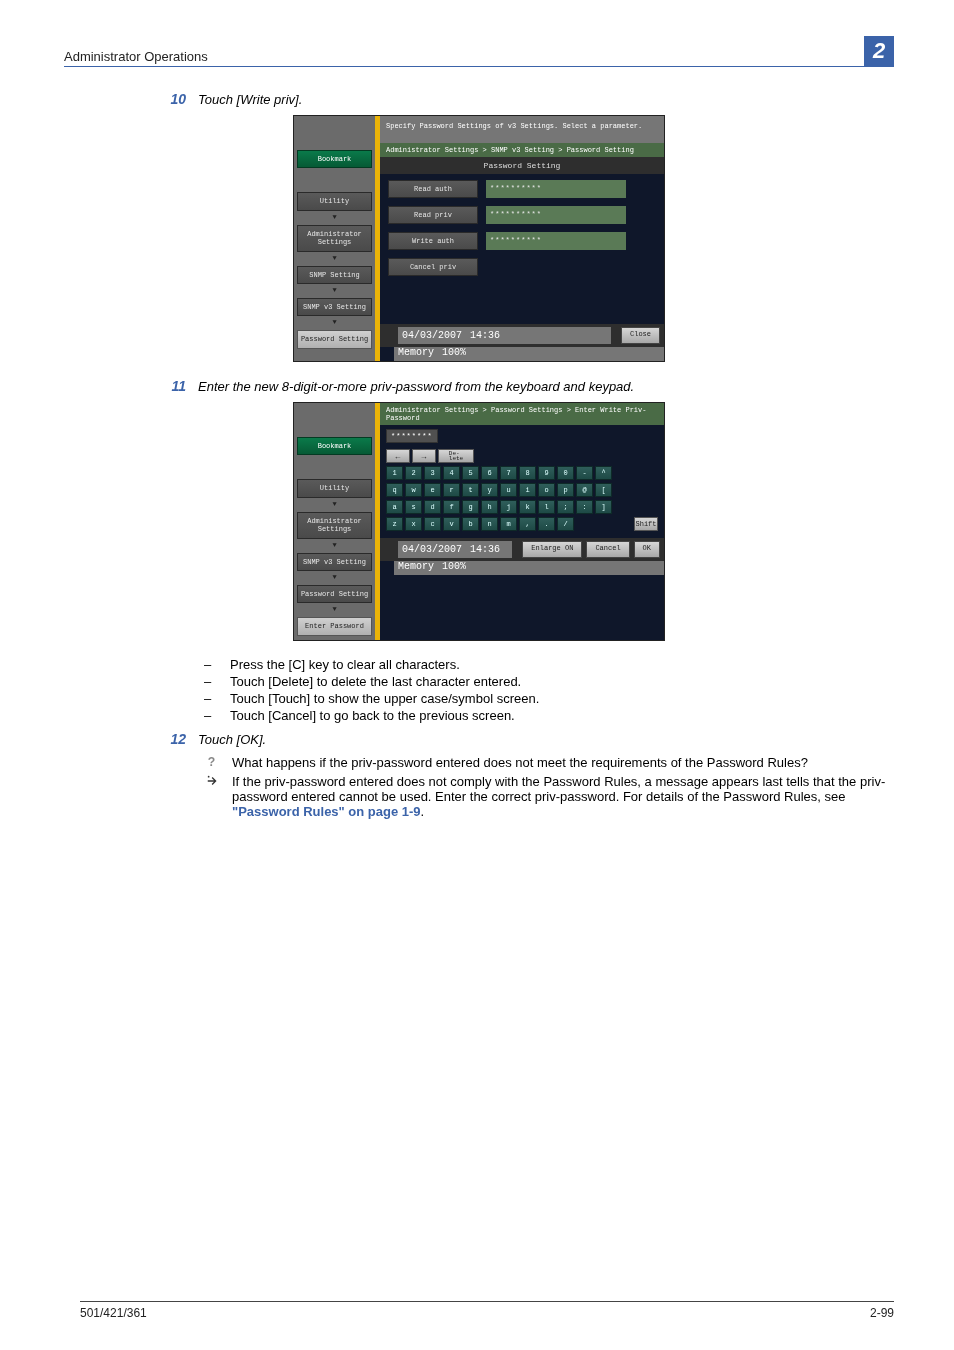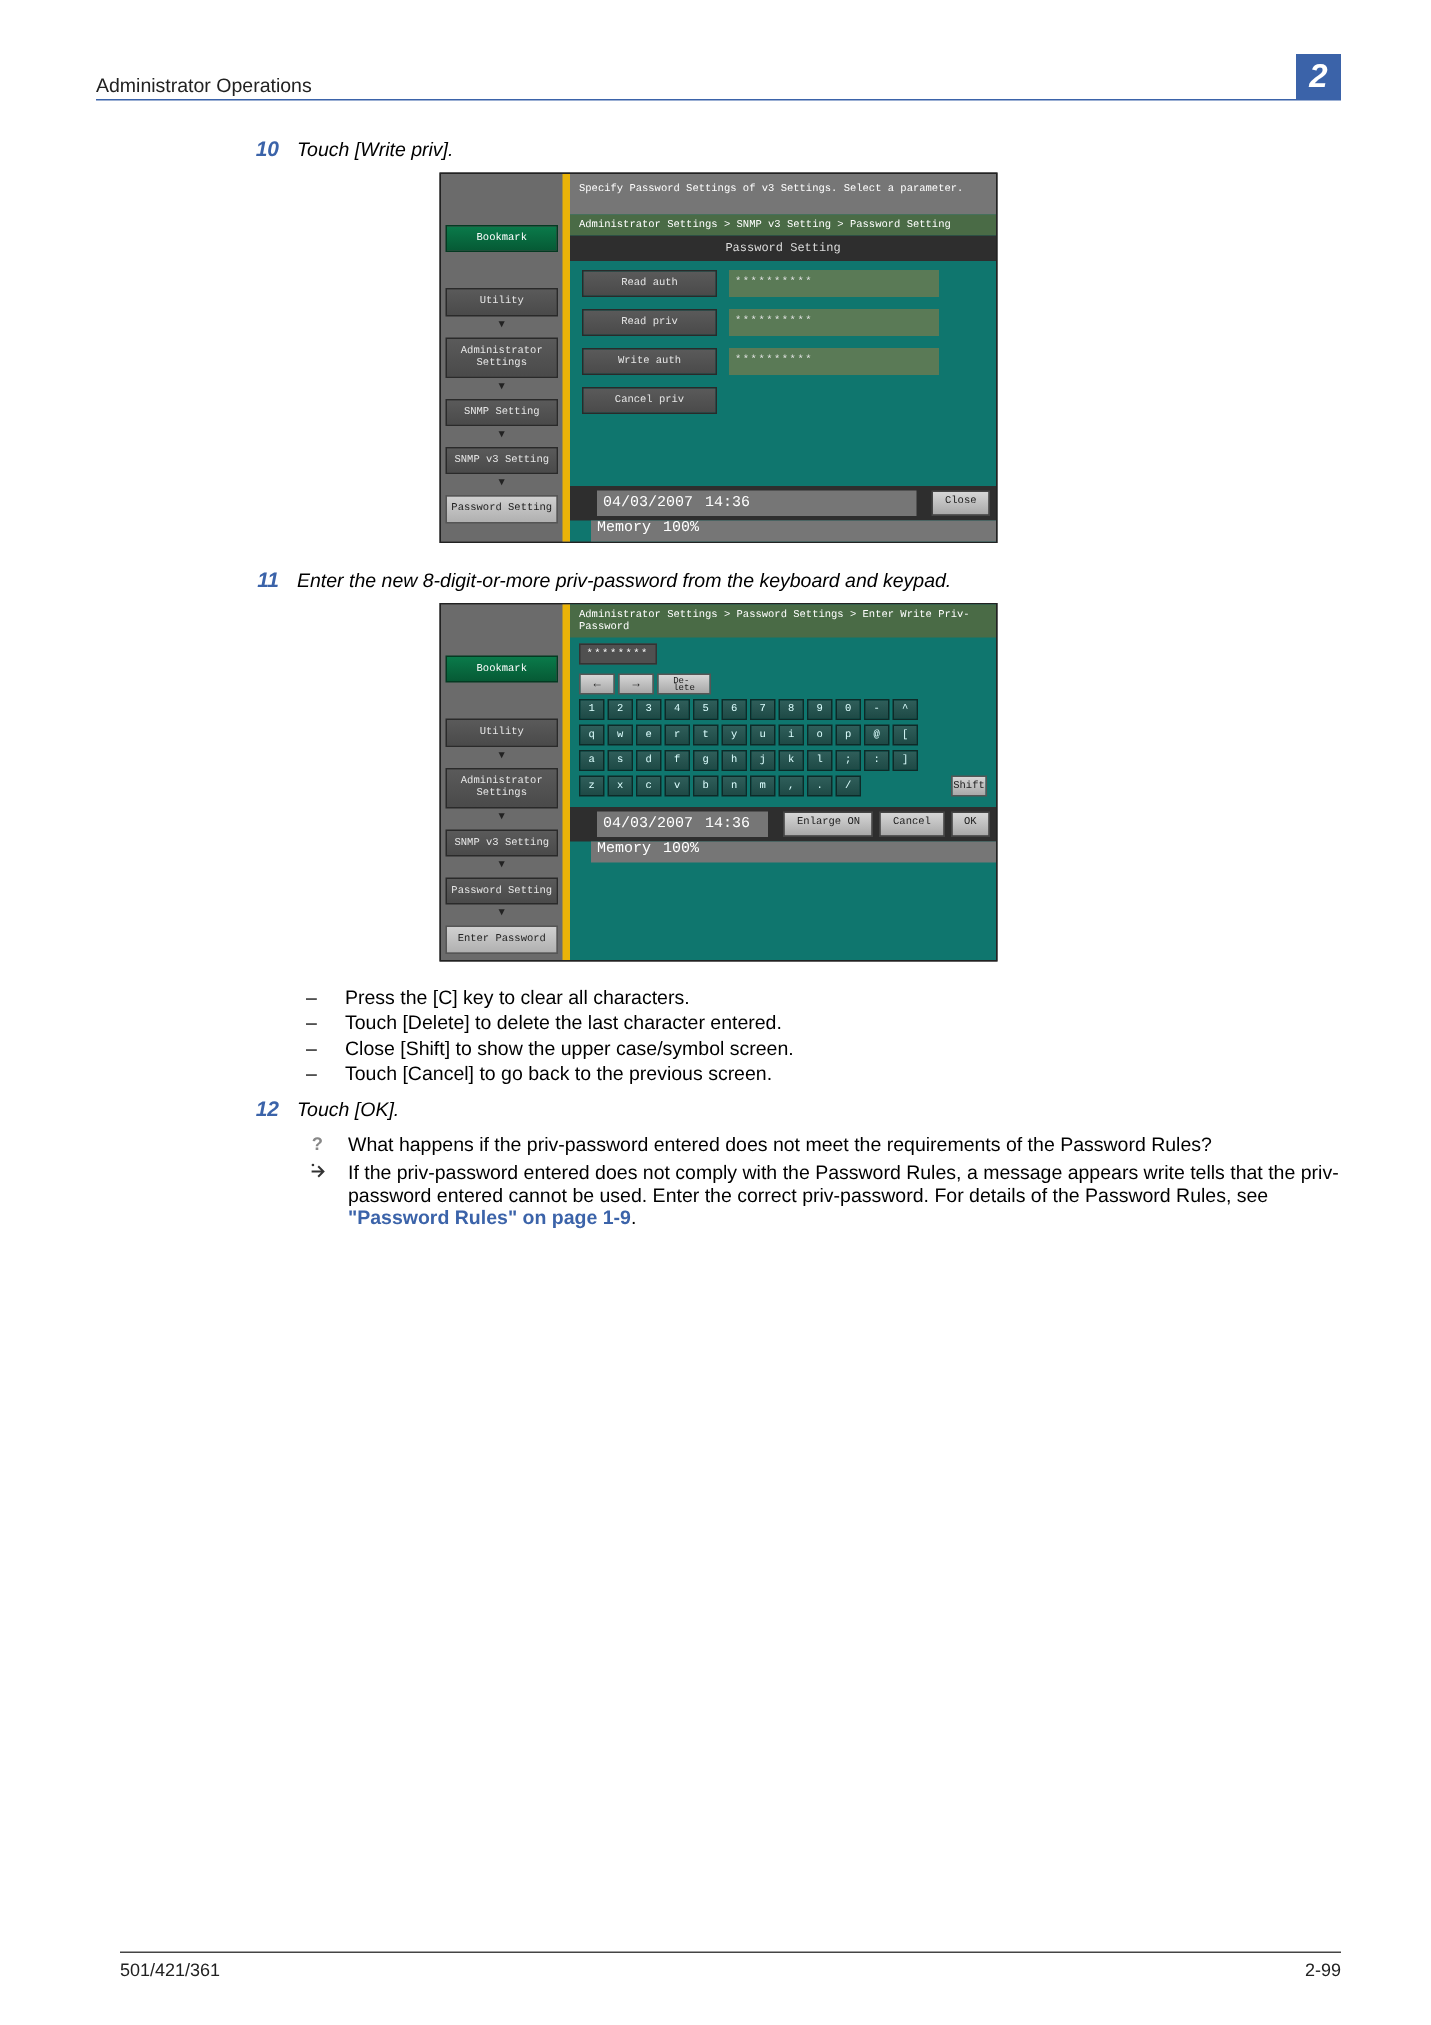--- a/index.html
+++ b/index.html
@@ -106,21 +106,21 @@
     color: #fff;
   }
   .sidebtn.active {
     background: linear-gradient(#d0d0d0,#b0b0b0);
     color: #222;
     border: 1px solid #555;
   }
   .arrowdown { text-align:center; color:#222; font-size:7px; margin:-2px 0 0 0; }
   .p-right {
     flex: 1;
-    background: #0f766e;
+    background: #0f172a;
   }
   .topmsg { background: #767676; color: #fff; padding: 6px 6px 12px 6px; font-size: 7px; line-height:1.3; }
   .crumb { background: #4a6b46; color: #fff; padding: 3px 6px; font-size: 7px; }
   .subhead { background: #2e2e2e; color: #ddd; text-align: center; padding: 4px; font-size: 8px; }
   .body-area { padding: 6px 8px 0 8px; min-height: 150px; }
   .settingrow { display: flex; gap: 8px; margin-bottom: 8px; }
   .settingbtn {
     background: linear-gradient(#5a5a5a,#4a4a4a);
     border: 1px solid #2a2a2a;
     width: 90px; text-align: center; padding: 4px 2px; font-size: 7px;
@@ -361,21 +361,21 @@
     <div class="bullet-row">
         <div class="bullet-dash">–</div>
         <div>Press the [C] key to clear all characters.</div>
       </div>
     <div class="bullet-row">
         <div class="bullet-dash">–</div>
         <div>Touch [Delete] to delete the last character entered.</div>
       </div>
     <div class="bullet-row">
         <div class="bullet-dash">–</div>
-        <div>Close [Shift] to show the upper case/symbol screen.</div>
+        <div>Touch [Touch] to show the upper case/symbol screen.</div>
       </div>
     <div class="bullet-row">
         <div class="bullet-dash">–</div>
         <div>Touch [Cancel] to go back to the previous screen.</div>
       </div>
   </div>
 
   <div class="step">
     <div class="step-num">12</div>
     <div class="step-body">Touch [OK].</div>
@@ -391,21 +391,21 @@
       <div class="qa-text">What happens if the priv-password entered does not meet the requirements of the Password Rules?</div>
     </div>
     <div class="qa-row">
       <div class="qa-icon">
         <svg viewBox="0 0 16 16" width="14" height="14">
             <path d="M2 8 L10 8 M7 4 L11 8 L7 12" stroke="#333" stroke-width="1.5" fill="none"></path>
             <circle cx="3" cy="3" r="1" fill="#333"></circle>
           </svg>
       </div>
       <div class="qa-text">
-        <span>If the priv-password entered does not comply with the Password Rules, a message appears write tells that the priv-password entered cannot be used. Enter the correct priv-password. For details of the Password Rules, see </span><span class="link">"Password Rules" on page 1-9</span><span>.</span>
+        <span>If the priv-password entered does not comply with the Password Rules, a message appears last tells that the priv-password entered cannot be used. Enter the correct priv-password. For details of the Password Rules, see </span><span class="link">"Password Rules" on page 1-9</span><span>.</span>
       </div>
     </div>
   </div>
 
   <div class="footer">
     <div>501/421/361</div>
     <div>2-99</div>
   </div>
 
 </div>

